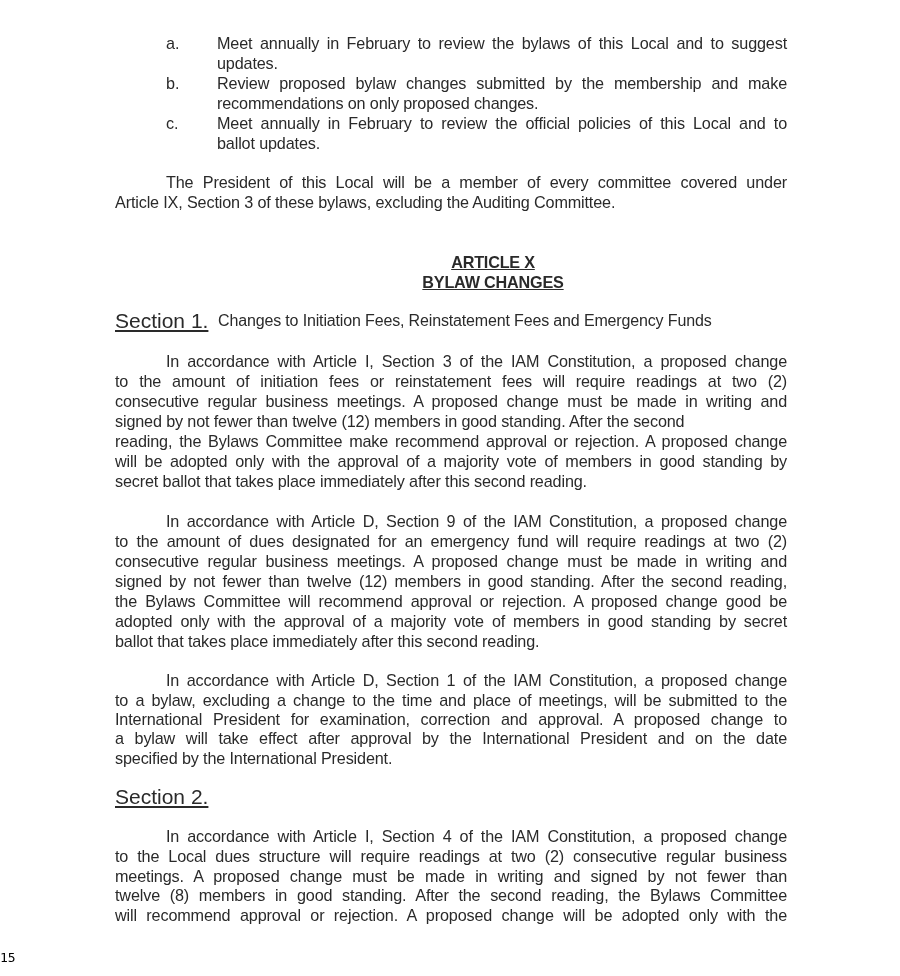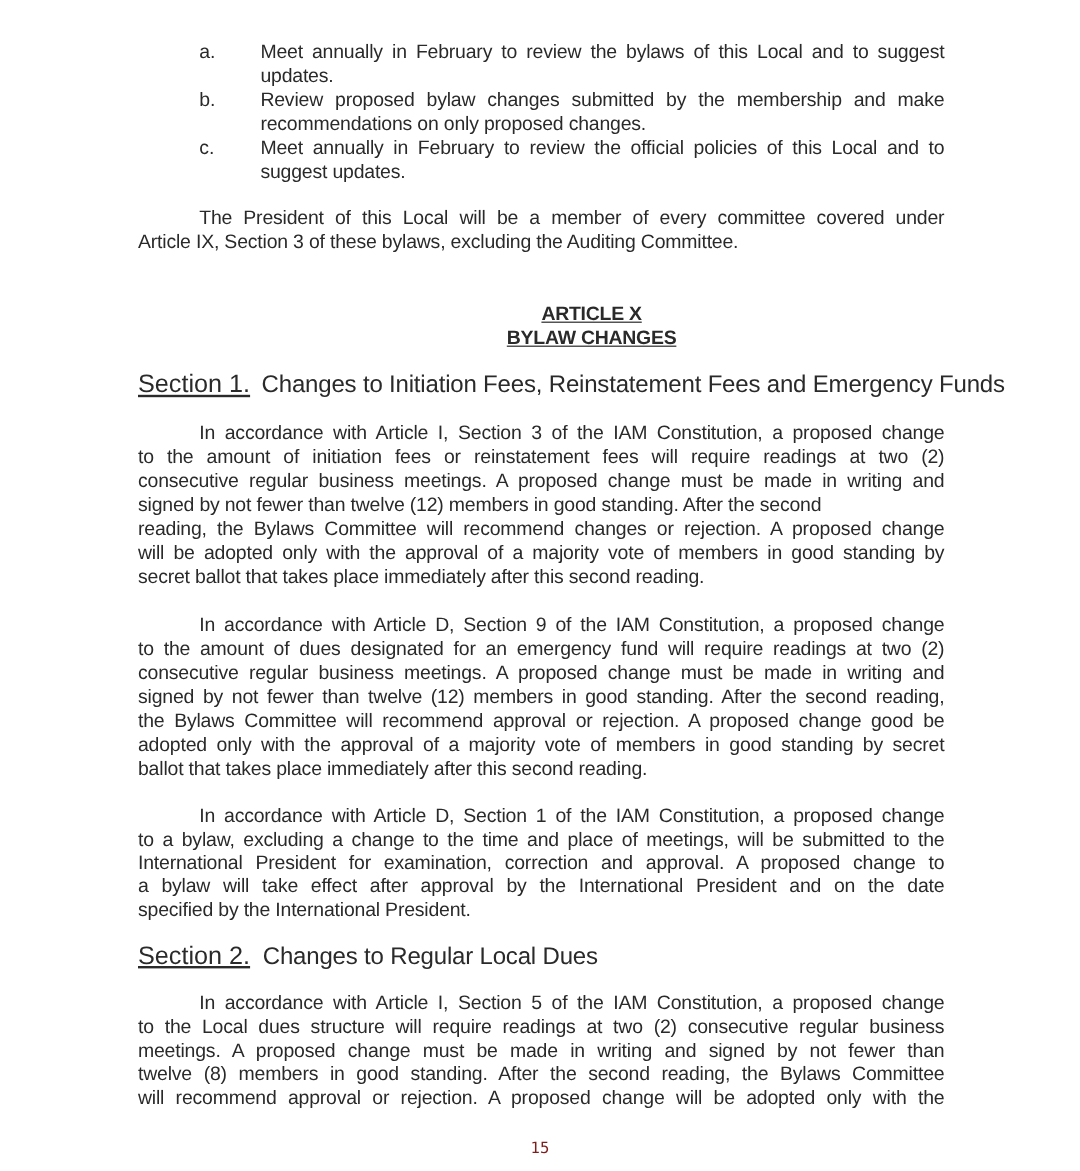--- a/index.html
+++ b/index.html
@@ -64,73 +64,72 @@
     .section-label {
       position: absolute;
       left: 115px;
       font-size: 21px;
       line-height: 20px;
       text-decoration: underline;
     }
     .section-title {
       position: absolute;
       left: 218px;
-      font-size: 20px;
+      font-size: 16px;
       line-height: 20px;
       white-space: nowrap;
       letter-spacing: -0.15px;
     }
     .page-number {
       position: absolute;
       left: 0;
       width: 900px;
-      text-align: center;
       top: 949px;
       font-family: "DejaVu Sans Mono", monospace;
       font-size: 13px;
       line-height: 18px;
-      color: #7f1d1d;
+      color: #000000;
     }
   </style>
 </head>
 <body>
 
 <div class="page">
 
   <div>
     <span class="list-marker" style="top:33px">a.</span>
     <div class="list-line just" style="top:33px">Meet annually in February to review the bylaws of this Local and to suggest</div>
     <div class="list-line" style="top:53px">updates.</div>
 
     <span class="list-marker" style="top:73px">b.</span>
     <div class="list-line just" style="top:73px">Review proposed bylaw changes submitted by the membership and make</div>
     <div class="list-line" style="top:93px">recommendations on only proposed changes.</div>
 
     <span class="list-marker" style="top:113px">c.</span>
     <div class="list-line just" style="top:113px">Meet annually in February to review the official policies of this Local and to</div>
-    <div class="list-line" style="top:133px">suggest updates.</div>
+    <div class="list-line" style="top:133px">ballot updates.</div>
   </div>
 
   <div>
     <div class="line indent just" style="top:172px">The President of this Local will be a member of every committee covered under</div>
     <div class="line" style="top:192px">Article IX, Section 3 of these bylaws, excluding the Auditing Committee.</div>
   </div>
 
   <div class="heading" style="top:252px">ARTICLE X</div>
   <div class="heading" style="top:272px">BYLAW CHANGES</div>
 
   <span class="section-label" style="top:311px">Section 1.</span>
   <span class="section-title" style="top:311px">Changes to Initiation Fees, Reinstatement Fees and Emergency Funds</span>
 
   <div>
     <div class="line indent just" style="top:351px">In accordance with Article I, Section 3 of the IAM Constitution, a proposed change</div>
     <div class="line just" style="top:371px">to the amount of initiation fees or reinstatement fees will require readings at two (2)</div>
     <div class="line just" style="top:391px">consecutive regular business meetings. A proposed change must be made in writing and</div>
     <div class="line" style="top:411px">signed by not fewer than twelve (12) members in good standing. After the second</div>
-    <div class="line just" style="top:431px">reading, the Bylaws Committee will recommend changes or rejection. A proposed change</div>
+    <div class="line just" style="top:431px">reading, the Bylaws Committee make recommend approval or rejection. A proposed change</div>
     <div class="line just" style="top:451px">will be adopted only with the approval of a majority vote of members in good standing by</div>
     <div class="line" style="top:471px">secret ballot that takes place immediately after this second reading.</div>
   </div>
 
   <div>
     <div class="line indent just" style="top:511px">In accordance with Article D, Section 9 of the IAM Constitution, a proposed change</div>
     <div class="line just" style="top:531px">to the amount of dues designated for an emergency fund will require readings at two (2)</div>
     <div class="line just" style="top:551px">consecutive regular business meetings. A proposed change must be made in writing and</div>
     <div class="line just" style="top:571px">signed by not fewer than twelve (12) members in good standing. After the second reading,</div>
     <div class="line just" style="top:591px">the Bylaws Committee will recommend approval or rejection. A proposed change good be</div>
@@ -140,24 +139,23 @@
 
   <div>
     <div class="line indent just" style="top:670px">In accordance with Article D, Section 1 of the IAM Constitution, a proposed change</div>
     <div class="line just" style="top:690px">to a bylaw, excluding a change to the time and place of meetings, will be submitted to the</div>
     <div class="line just" style="top:709px">International President for examination, correction and approval. A proposed change to</div>
     <div class="line just" style="top:728px">a bylaw will take effect after approval by the International President and on the date</div>
     <div class="line" style="top:748px">specified by the International President.</div>
   </div>
 
   <span class="section-label" style="top:787px">Section 2.</span>
-  <span class="section-title" style="top:787px; left:219px">Changes to Regular Local Dues</span>
 
   <div>
-    <div class="line indent just" style="top:826px">In accordance with Article I, Section 5 of the IAM Constitution, a proposed change</div>
+    <div class="line indent just" style="top:826px">In accordance with Article I, Section 4 of the IAM Constitution, a proposed change</div>
     <div class="line just" style="top:846px">to the Local dues structure will require readings at two (2) consecutive regular business</div>
     <div class="line just" style="top:866px">meetings. A proposed change must be made in writing and signed by not fewer than</div>
     <div class="line just" style="top:885px">twelve (8) members in good standing. After the second reading, the Bylaws Committee</div>
     <div class="line just" style="top:905px">will recommend approval or rejection. A proposed change will be adopted only with the</div>
   </div>
 
   <div class="page-number">15</div>
 
 </div>
 

